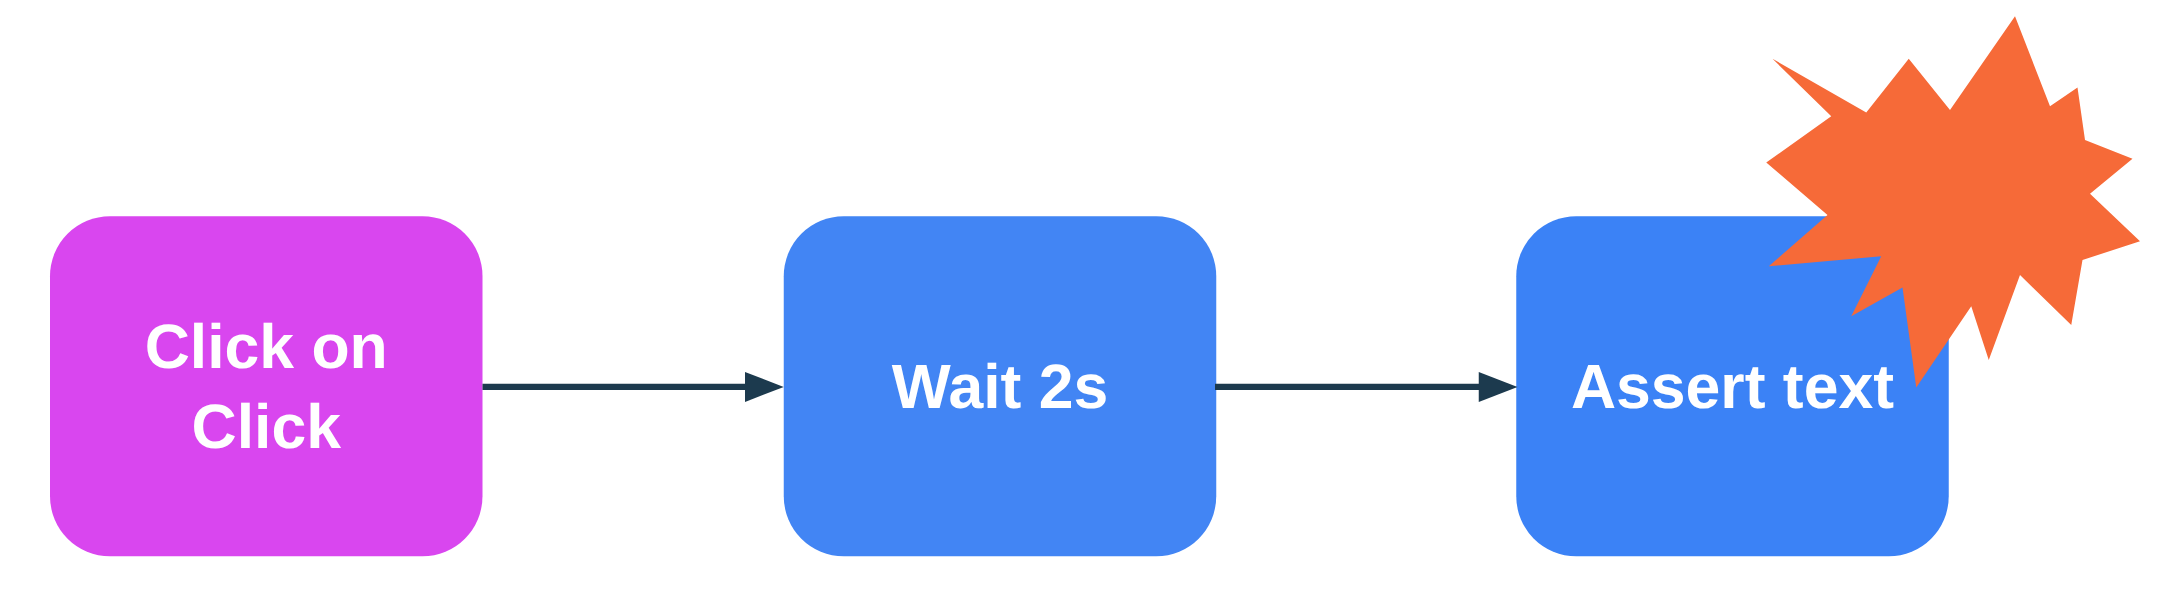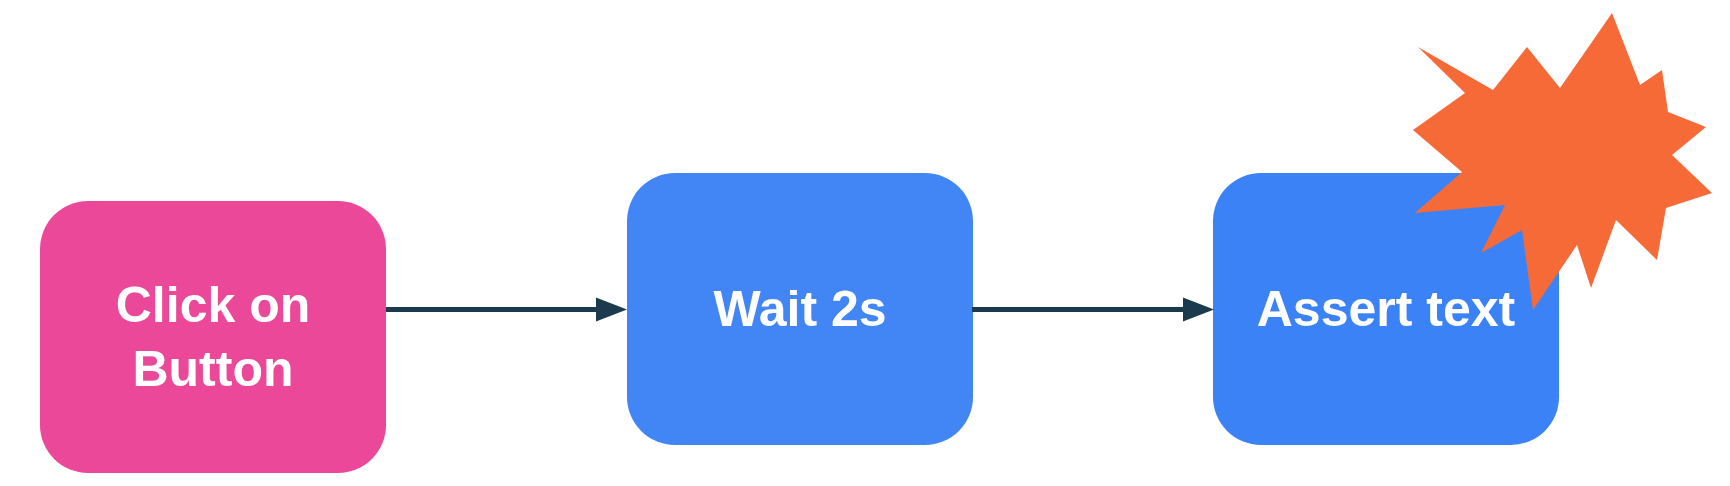--- a/index.html
+++ b/index.html
@@ -41,24 +41,24 @@
     height: 486px;
     z-index: 2;
     pointer-events: none;
   }
 </style>
 </head>
 <body>
 
 <div class="canvas">
 
-  <div class="node node-0" style="background: #ec4899; margin-top: 28px;">
+  <div class="node node-0" style="background: #d946ef;">
     <div class="node-label" style="color: rgb(255, 255, 255);">
       <span class="line">Click on</span>
-      <span class="line">Button</span>
+      <span class="line">Click</span>
     </div>
   </div>
 
   <div class="node node-1" style="background: rgb(66, 133, 244);">
     <div class="node-label" style="color: rgb(255, 255, 255);">
       <span class="line">Wait 2s</span>
       <span class="line"></span>
     </div>
   </div>
 

